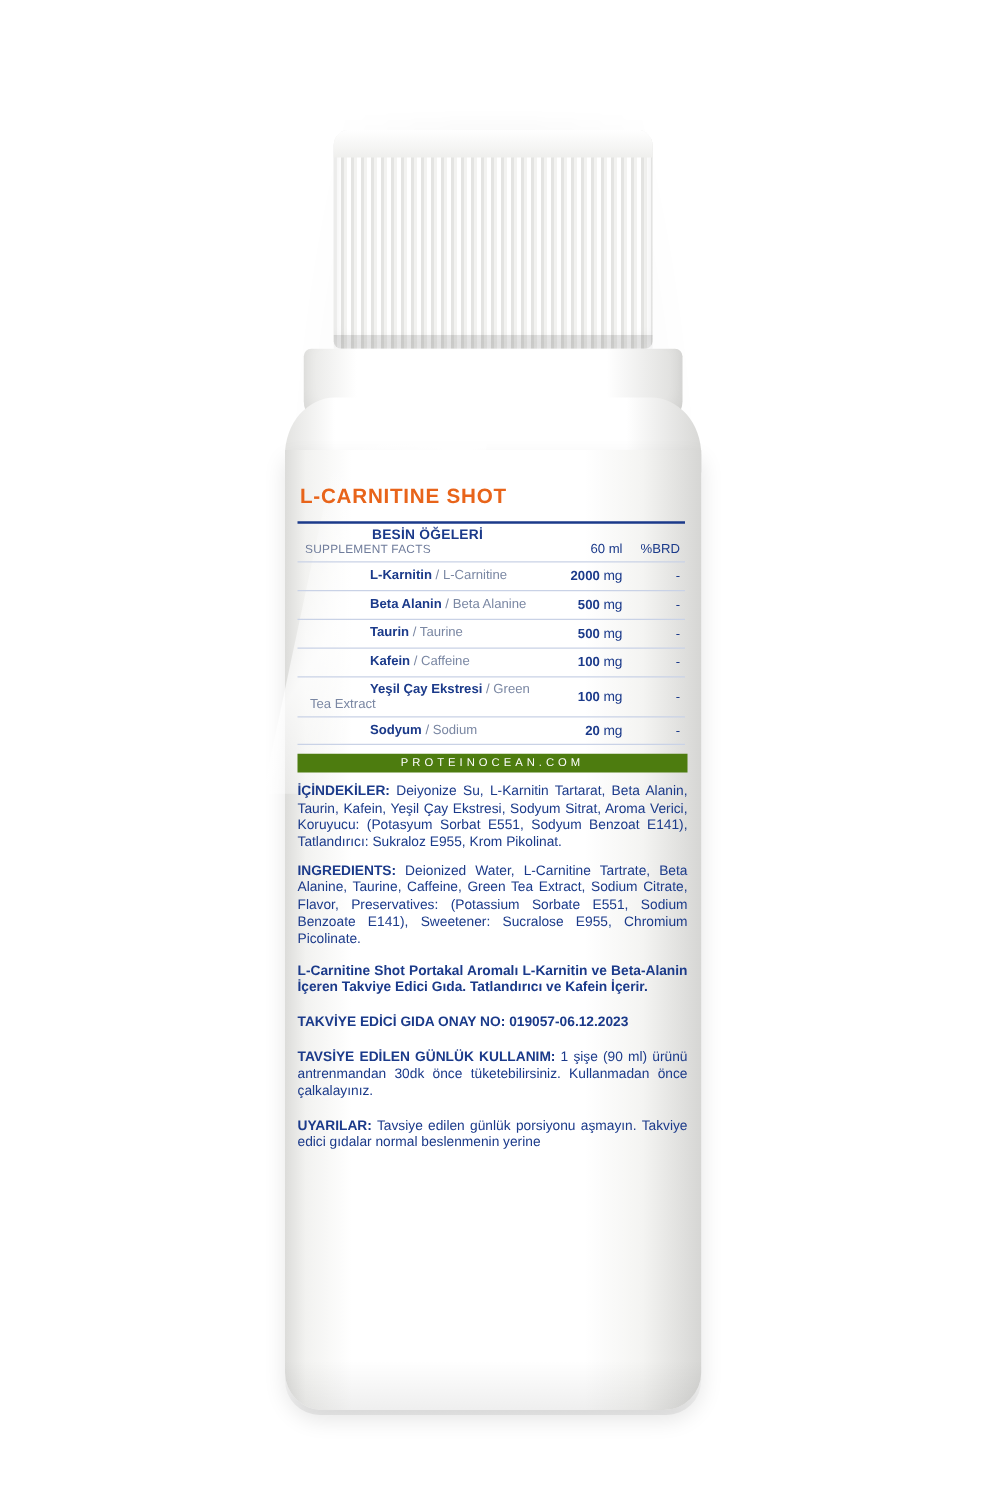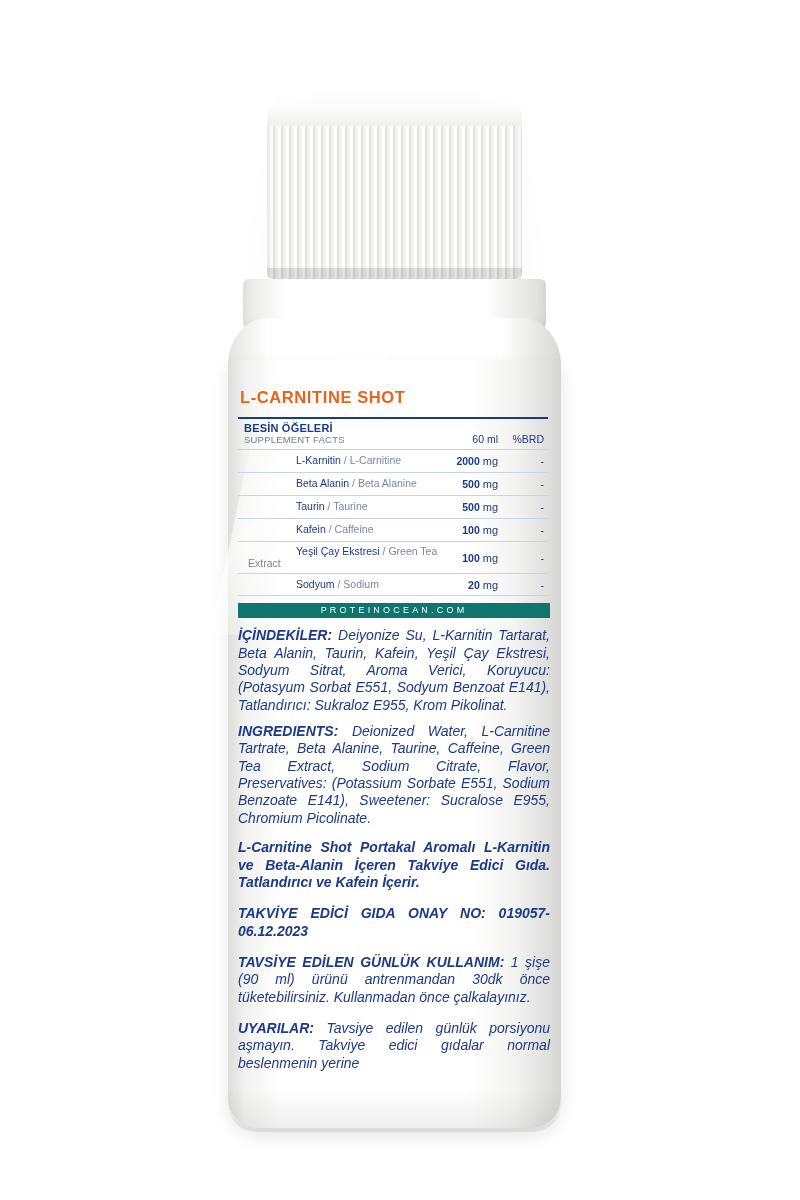--- a/index.html
+++ b/index.html
@@ -113,58 +113,57 @@
   }
 
   
   .facts { width: 310px; }
   .facts-rule-top { height: 2px; background: #1b3a8a; margin: 0 0 4px 0; }
   .facts-head {
     display: flex; align-items: flex-end;
     padding: 0 4px 4px 6px;
   }
   .facts-head .names { flex: 1; line-height: 1.08; }
-  .fh1 { font-size: 11px; font-weight: 700; color: #1b3a8a; letter-spacing: .2px; }
+  .fh1 { font-size: 11px; font-weight: 700; color: #1b3a8a; letter-spacing: .2px; text-align: center; }
   .fh2 { font-size: 9.5px; font-weight: 400; color: #6f7c9b; letter-spacing: .2px; }
   .facts-head .amt { width: 58px; text-align: right; font-size: 10.5px; color: #1b3a8a; font-weight: 400; }
   .facts-head .pct { width: 46px; text-align: right; font-size: 10.5px; color: #1b3a8a; font-weight: 400; }
 
   .facts-row {
     display: flex; align-items: center;
     border-top: 1px solid #c9d2e6;
     padding: 4px 4px 4px 10px;
     min-height: 23px;
   }
   .facts-row .nm { flex: 1; font-size: 10.5px; line-height: 1.1; }
-  .facts-row .nm b { font-weight: 400; color: #1b3a8a; padding-left: 48px; }
+  .facts-row .nm b { font-weight: 700; color: #1b3a8a; padding-left: 48px; }
   .facts-row .nm span.en { font-weight: 400; color: #7a87a3; }
   .facts-row .amt { width: 58px; text-align: right; font-size: 10.5px; font-weight: 700; color: #1b3a8a; }
   .facts-row .amt i { font-style: normal; font-weight: 400; font-size: 11px; }
   .facts-row .pct { width: 46px; text-align: right; font-size: 10.5px; color: #1b3a8a; }
   .facts-row:last-child { border-bottom: 1px solid #c9d2e6; }
 
   .site-bar {
     margin-top: 7px;
     height: 15px;
-    background: #0f766e;
+    background: #4d7c0f;
     color: #ffffff;
     font-size: 9px;
     letter-spacing: 3.2px;
     text-align: center;
     line-height: 15px;
     font-weight: 400;
   }
 
   .para {
     margin-top: 9px;
-    font-size: 14px;
+    font-size: 11px;
     line-height: 1.24;
     text-align: justify;
     color: #1b3a8a;
-    font-style: italic;
   }
   .para.bold-block { font-weight: 700; margin-top: 12px; }
   .para.tight { margin-top: 14px; }
   .para .lbl { font-weight: 700; }
 </style>
 </head>
 <body>
 
 <div id="stage">
 

